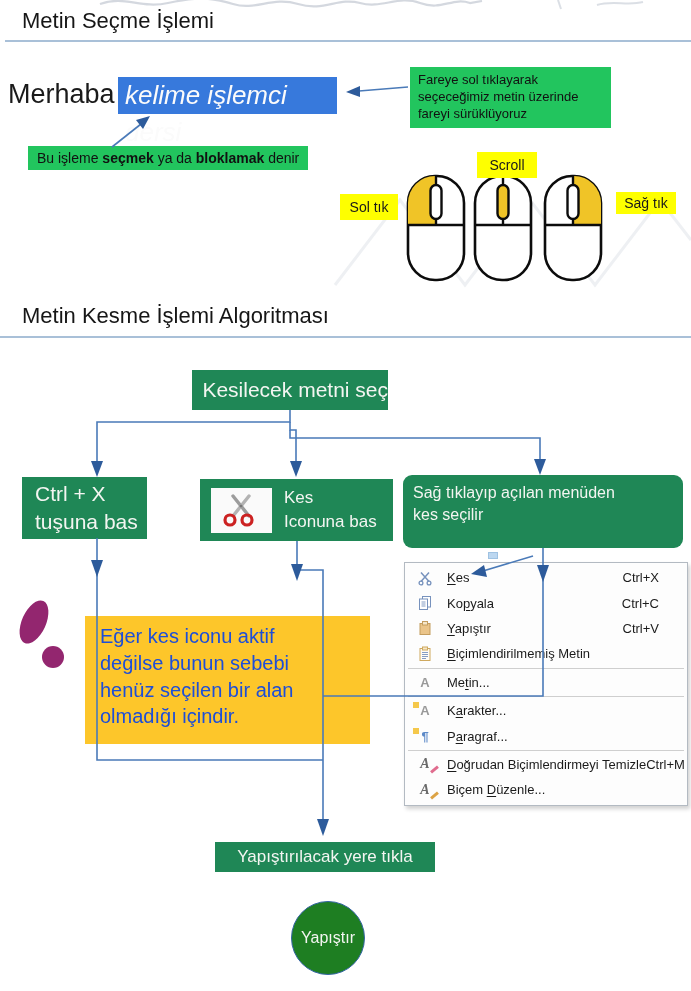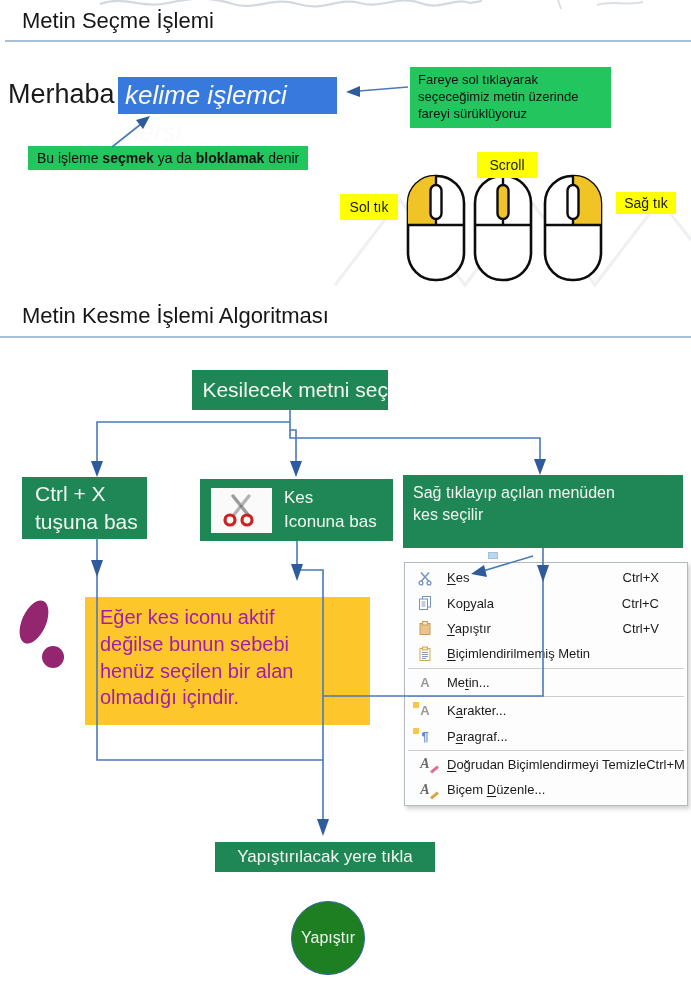--- a/index.html
+++ b/index.html
@@ -5,21 +5,21 @@
   html,body{margin:0;padding:0;background:#fff;}
   #stage{position:relative;width:691px;height:991px;background:#ffffff;
          font-family:"Liberation Sans",sans-serif;overflow:hidden;color:#1a1a1a;}
   .abs{position:absolute;}
   .pre{white-space:pre-line;}
   .h1{font-size:22px;color:#161616;}
   .rule{height:2px;background:#a9c0d8;}
   .hl{background:#3779dc;color:#fbfbfb;font-style:italic;}
   .ycall{background:#22c55e;color:#111;}
   .gbox{background:#1f8756;color:#f3f5f1;}
-  .notebox{background:#fdc62a;color:#a21caf;}
+  .notebox{background:#fdc62a;color:#1d4ed8;margin-top:19px;}
   .mlabel{background:#feff00;font-size:14px;display:flex;align-items:center;justify-content:center;}
   .b{font-weight:bold;}
   
   .menu{background:#fdfdfd;border:1px solid #b3bac2;box-shadow:2px 3px 4px rgba(0,0,0,.18);
         padding:2px 0;font-size:13px;color:#1b1b1b;}
   .mrow{height:25.4px;display:flex;align-items:center;cursor:default;}
   .mico{width:26px;margin-left:7px;display:flex;align-items:center;justify-content:center;flex:none;position:relative;}
   .mlab{margin-left:9px;white-space:nowrap;}
   .msc{margin-left:auto;padding-right:28px;white-space:nowrap;}
   .msep{height:1px;background:#cfcfcf;margin:1px 3px;}
@@ -114,21 +114,21 @@
         <line x1="30" y1="5" x2="14" y2="25" stroke="#b3b3b3" stroke-width="3.4" stroke-linecap="round"></line>
         <circle cx="22" cy="15" r="1.6" fill="#777"></circle>
         <circle cx="11" cy="29" r="5" fill="none" stroke="#cc2222" stroke-width="3.2"></circle>
         <circle cx="28" cy="29" r="5" fill="none" stroke="#cc2222" stroke-width="3.2"></circle>
       </svg>
     </div>
     <div class="pre" style="font-size:17px;line-height:1.4;margin-left:12px;">Kes
  Iconuna bas</div>
   </div>
 
-  <div class="abs gbox pre" style="left:403px;top:475px;width:280px;height:73px;font-size:16px;line-height:1.35;padding:7px 0 0 10px;box-sizing:border-box;">Sağ tıklayıp açılan menüden
+  <div class="abs gbox pre" style="left:403px;top:475px;width:280px;height:73px;font-size:16px;line-height:1.35;padding:7px 0 0 10px;box-sizing:border-box;border-radius:9px;">Sağ tıklayıp açılan menüden
 kes seçilir</div>
 
   <div class="abs notebox pre" style="left:85px;top:597px;width:285px;height:128px;font-size:20px;line-height:1.34;padding:7px 0 0 15px;box-sizing:border-box;">Eğer kes iconu aktif
 değilse bunun sebebi
 henüz seçilen bir alan
 olmadığı içindir.</div>
   <svg class="abs" style="left:8px;top:594px;" width="62" height="82" viewBox="0 0 62 82">
     <ellipse cx="26" cy="28" rx="12" ry="23" fill="#93266f" transform="rotate(24 26 28)"></ellipse>
     <circle cx="45" cy="63" r="11" fill="#93266f"></circle>
   </svg>

